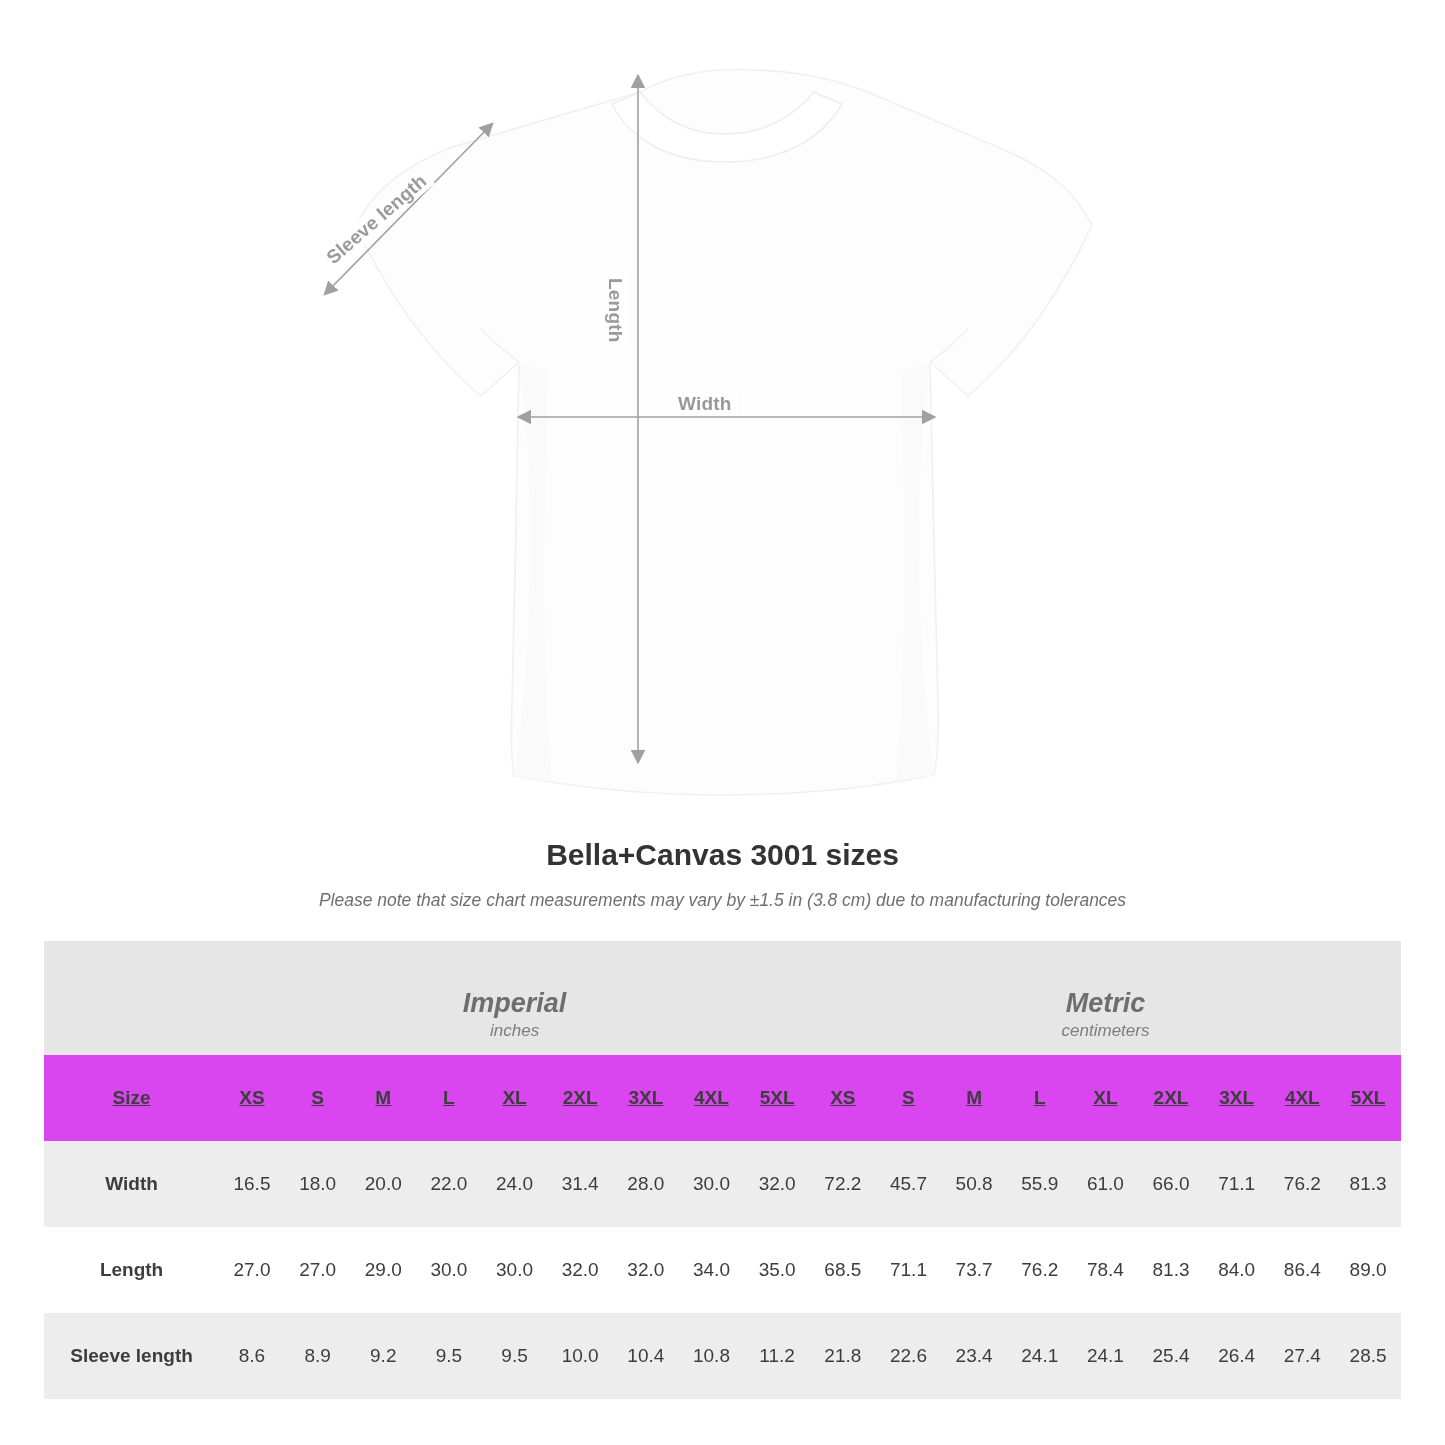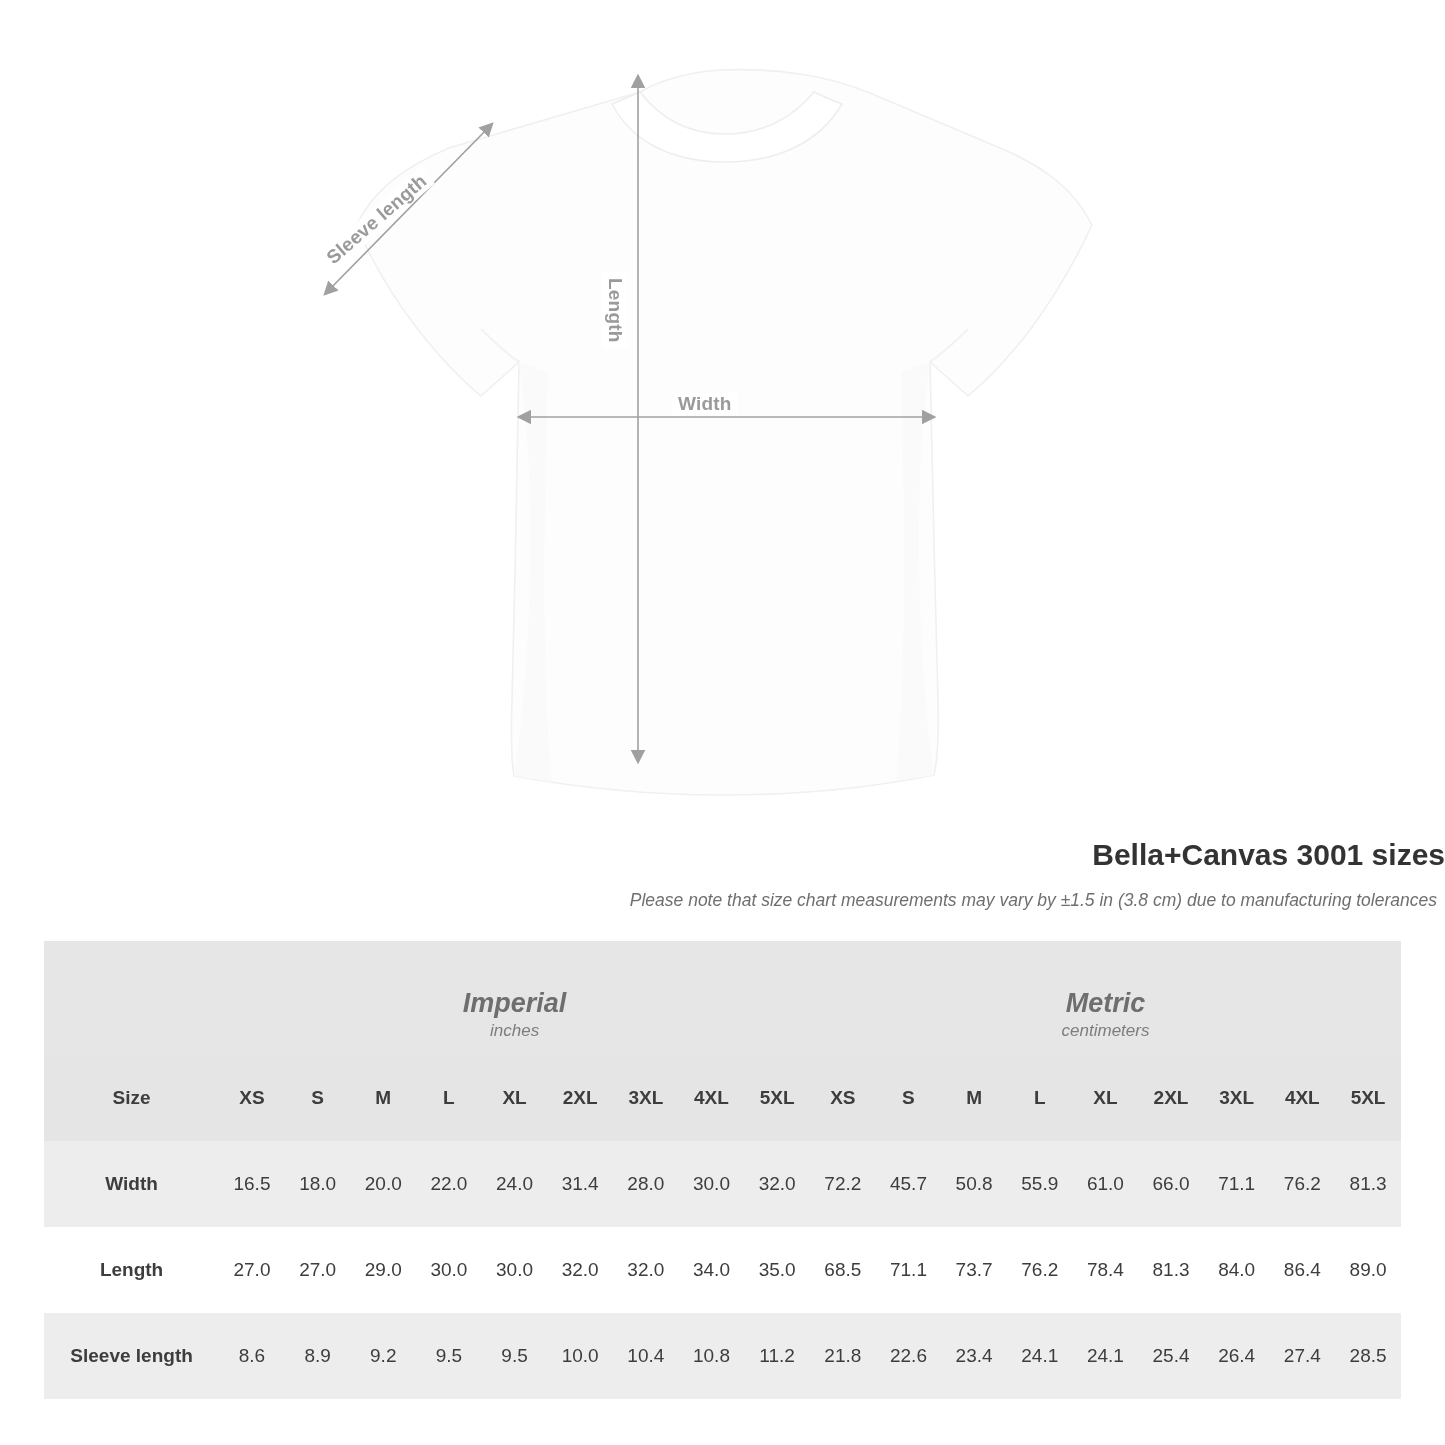--- a/index.html
+++ b/index.html
@@ -57,21 +57,21 @@
     left: 333px;
     top: 250px;
     transform: rotate(-41deg);
     transform-origin: left bottom;
     background: #ffffff;
     padding: 0 5px;
   }
 
   
   .titles {
-    text-align: right;
+    text-align: center;
     margin-top: 18px;
   }
   .chart-title {
     font-size: 30px;
     font-weight: bold;
     color: #333333;
     margin: 0 0 18px 0;
   }
   .chart-note {
     font-size: 17.5px;
@@ -108,24 +108,25 @@
     margin-top: 32px;
   }
   .unit-sub {
     font-size: 17px;
     font-style: italic;
     color: #7d7d7d;
     margin-top: 0;
   }
   .hdr-row td {
     height: 84px;
-    background: #e5e5e5;
+    background: #d946ef;
     font-size: 19px;
     font-weight: bold;
     color: #3d3d3d;
+    text-decoration: underline;
   }
   .hdr-row td.row-head {
     font-size: 19px;
   }
   .data-row td {
     height: 84px;
     font-size: 19px;
     color: #3d3d3d;
   }
   .data-row.shaded td {

